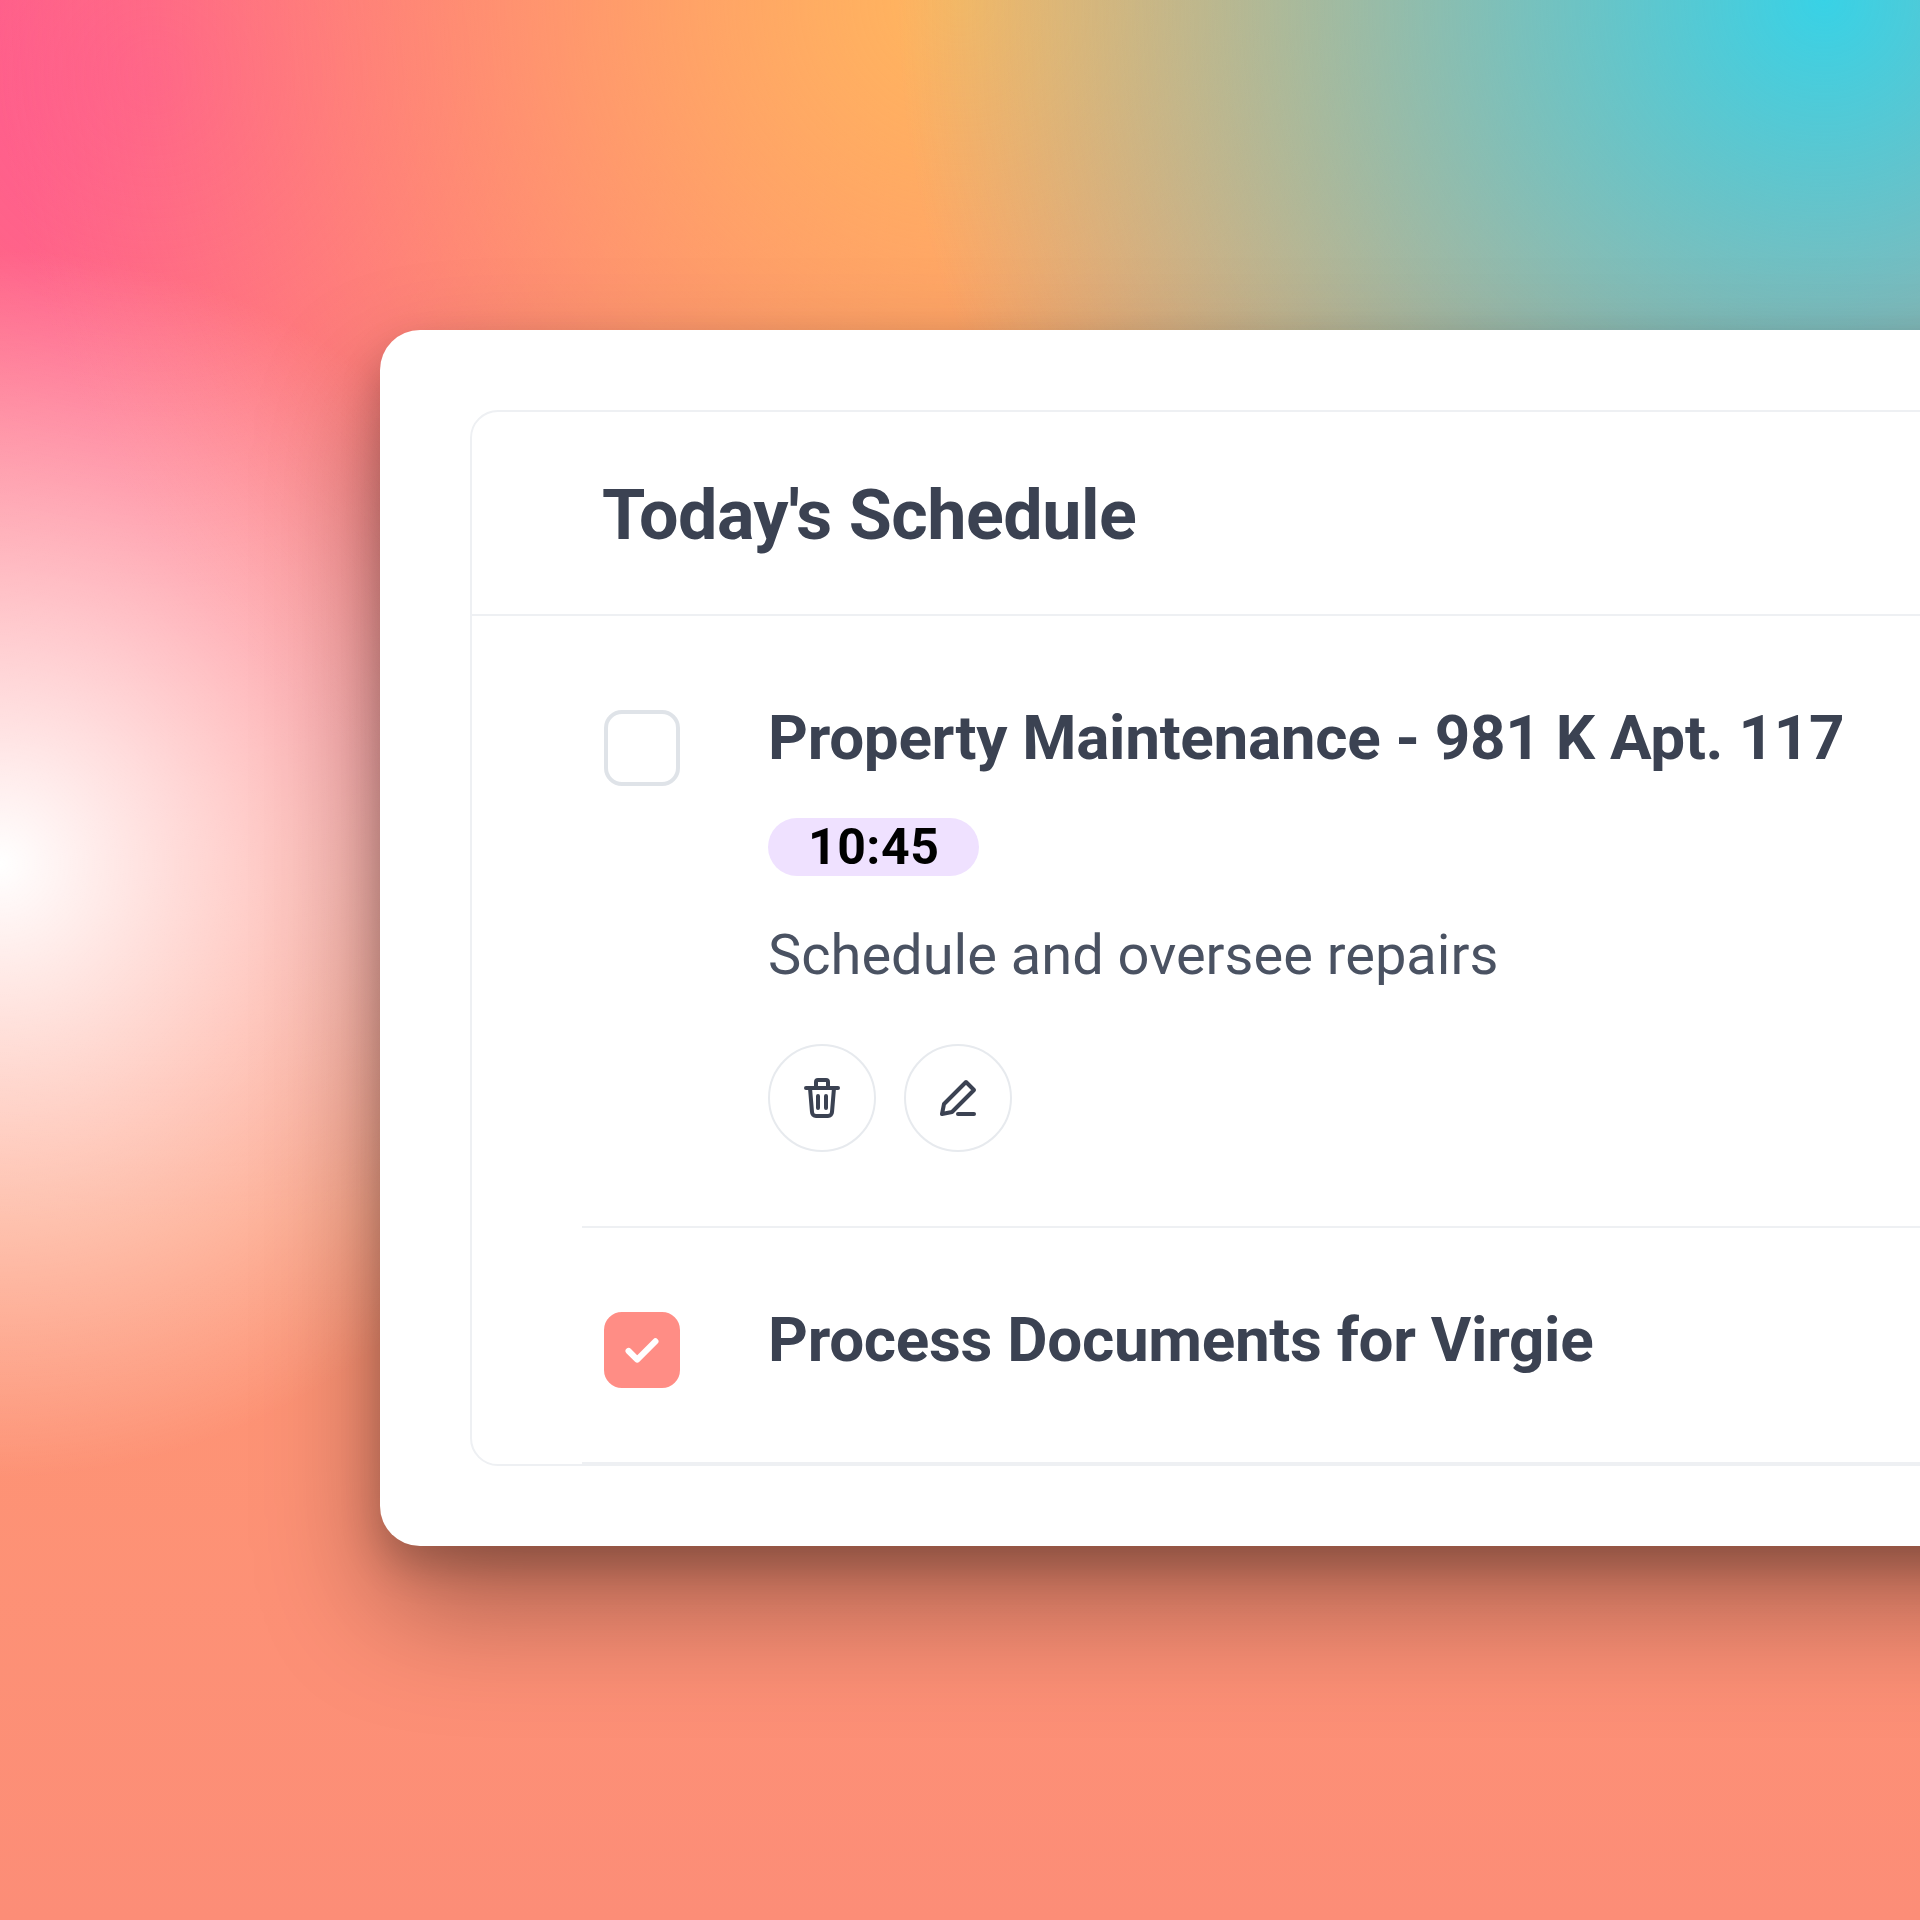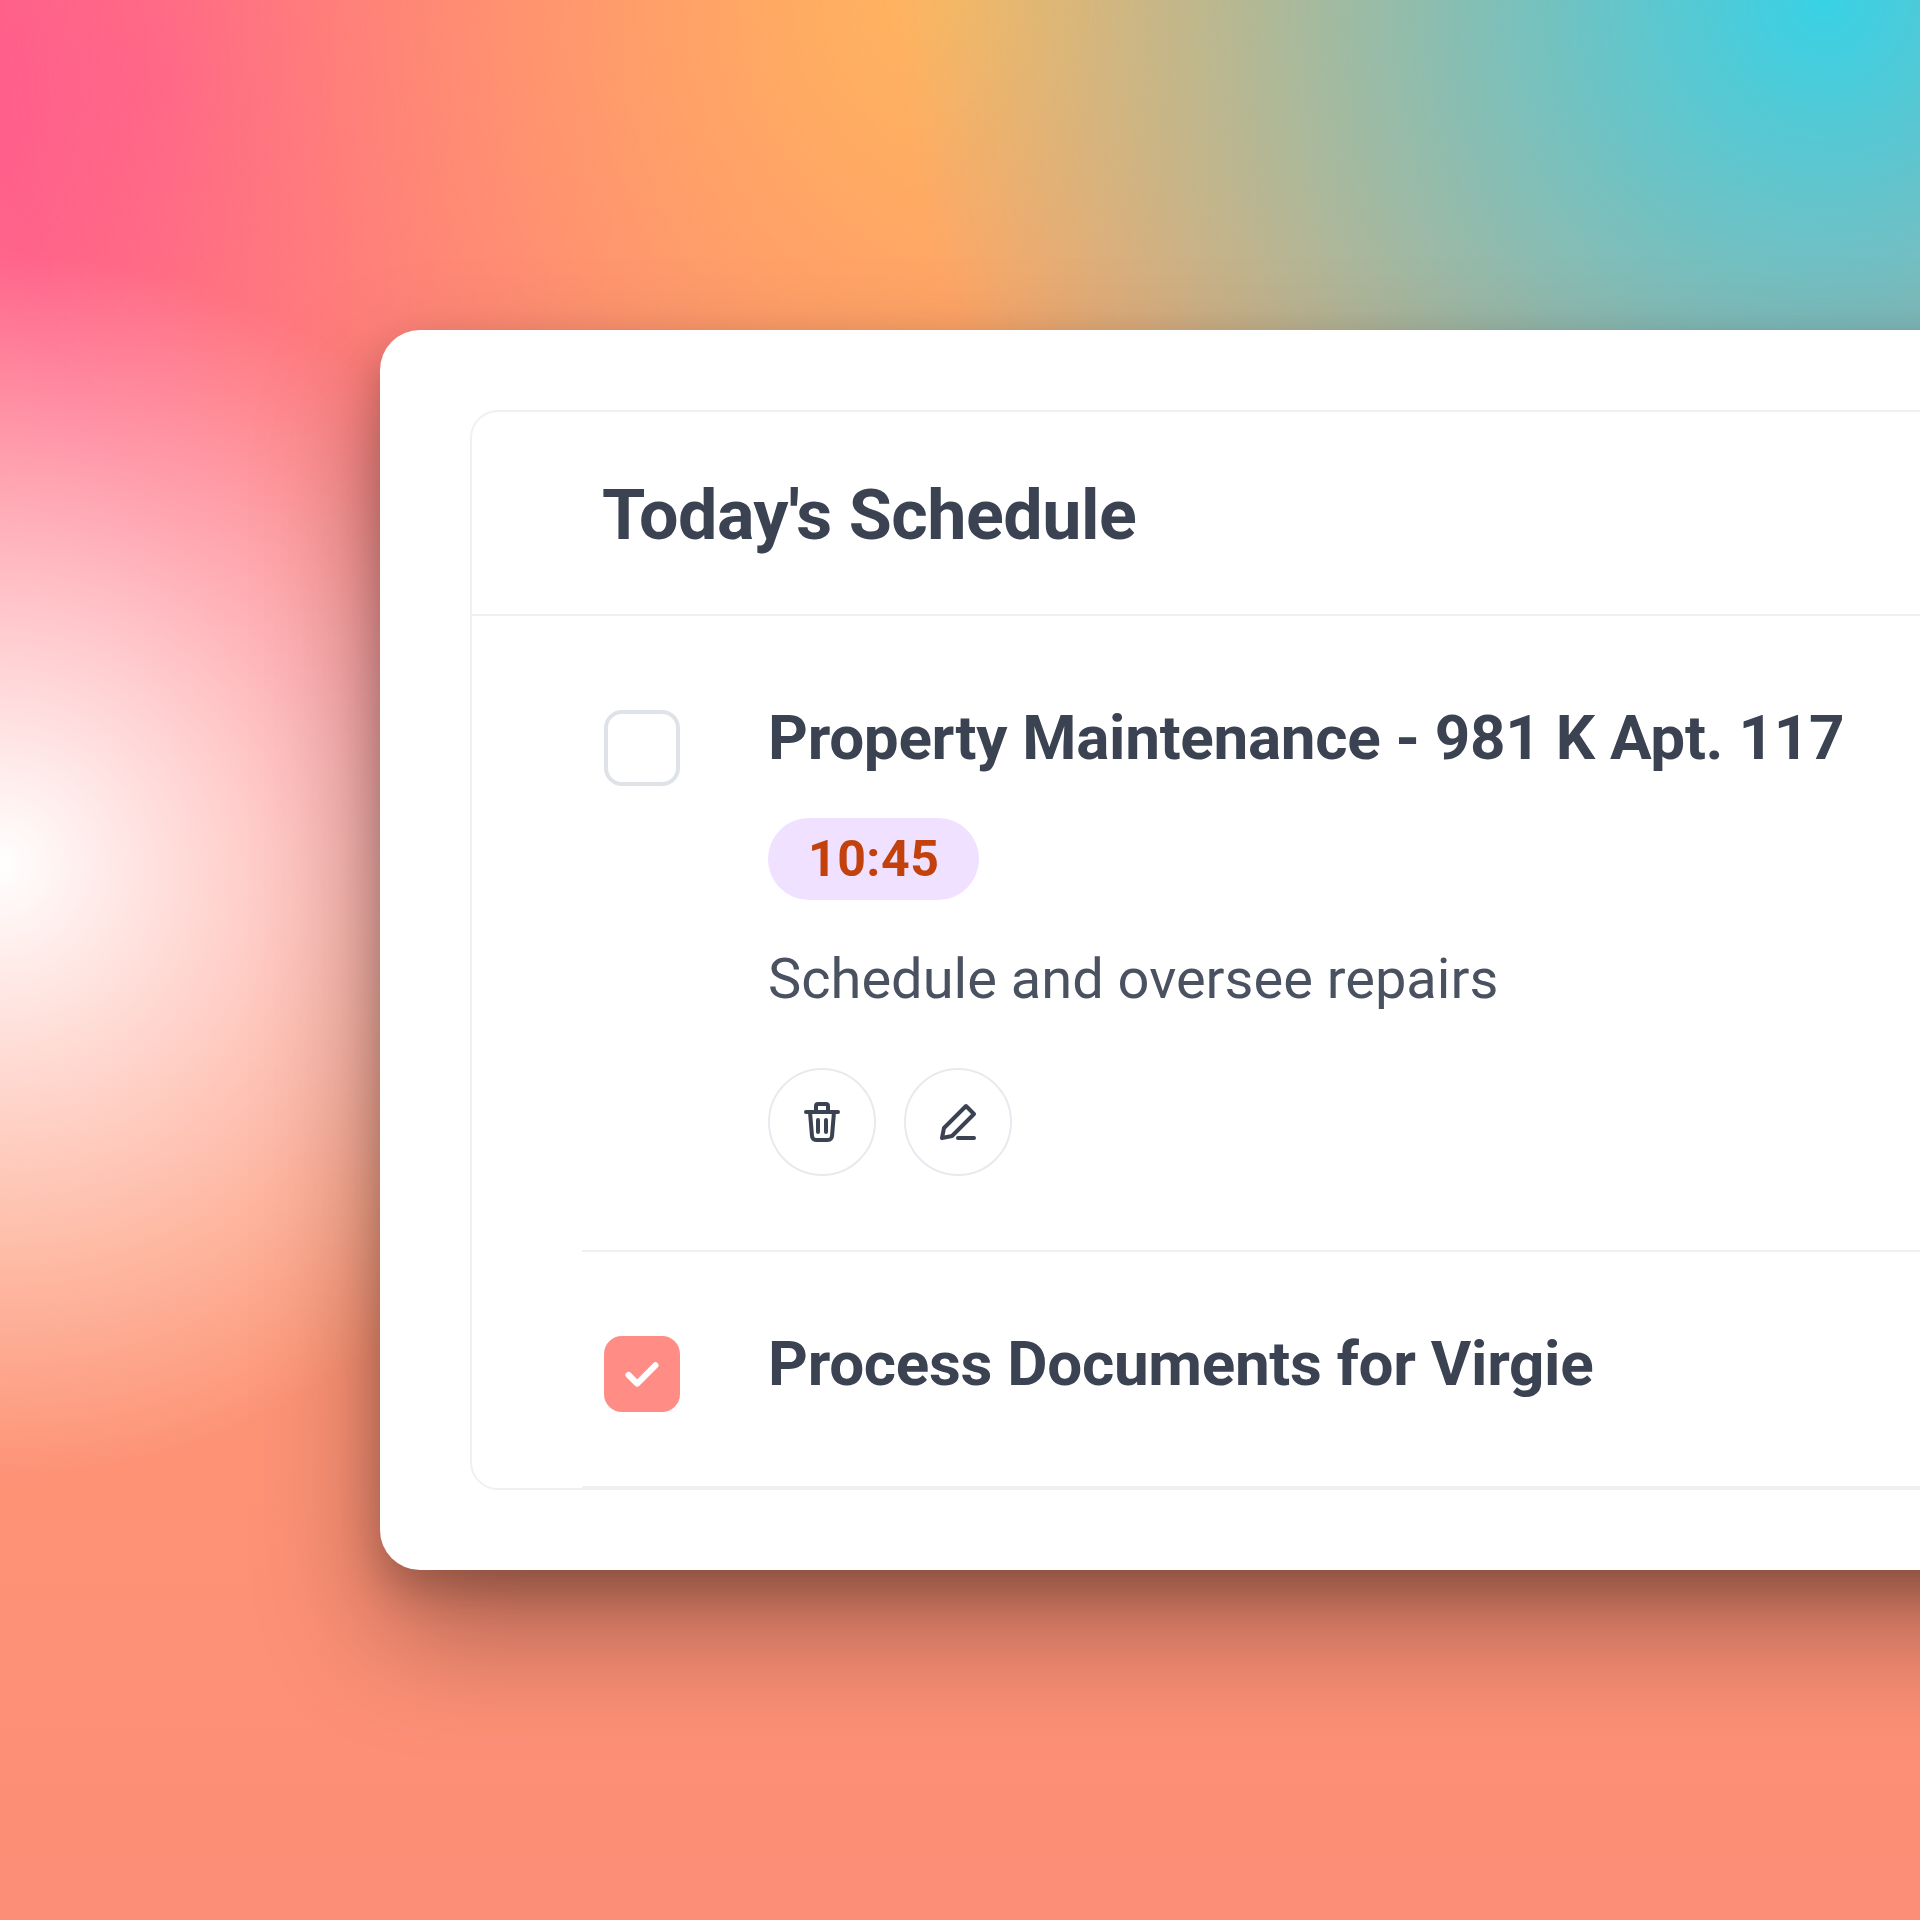--- a/index.html
+++ b/index.html
@@ -77,24 +77,24 @@
     font-size: 62px;
     font-weight: 700;
     color: #3b4252;
     line-height: 1.35;
     letter-spacing: -0.3px;
   }
 
   .badge {
     display: inline-block;
     margin-top: 38px;
-    padding: 12px 40px;
+    padding: 0 40px;
     border-radius: 999px;
     background: #efe1ff;
-    color: #c2410c;
+    color: #000000;
     font-size: 50px;
     font-weight: 700;
     letter-spacing: 0.5px;
   }
 
   .desc {
     margin-top: 40px;
     font-size: 56px;
     color: #4a5262;
     line-height: 1.4;

